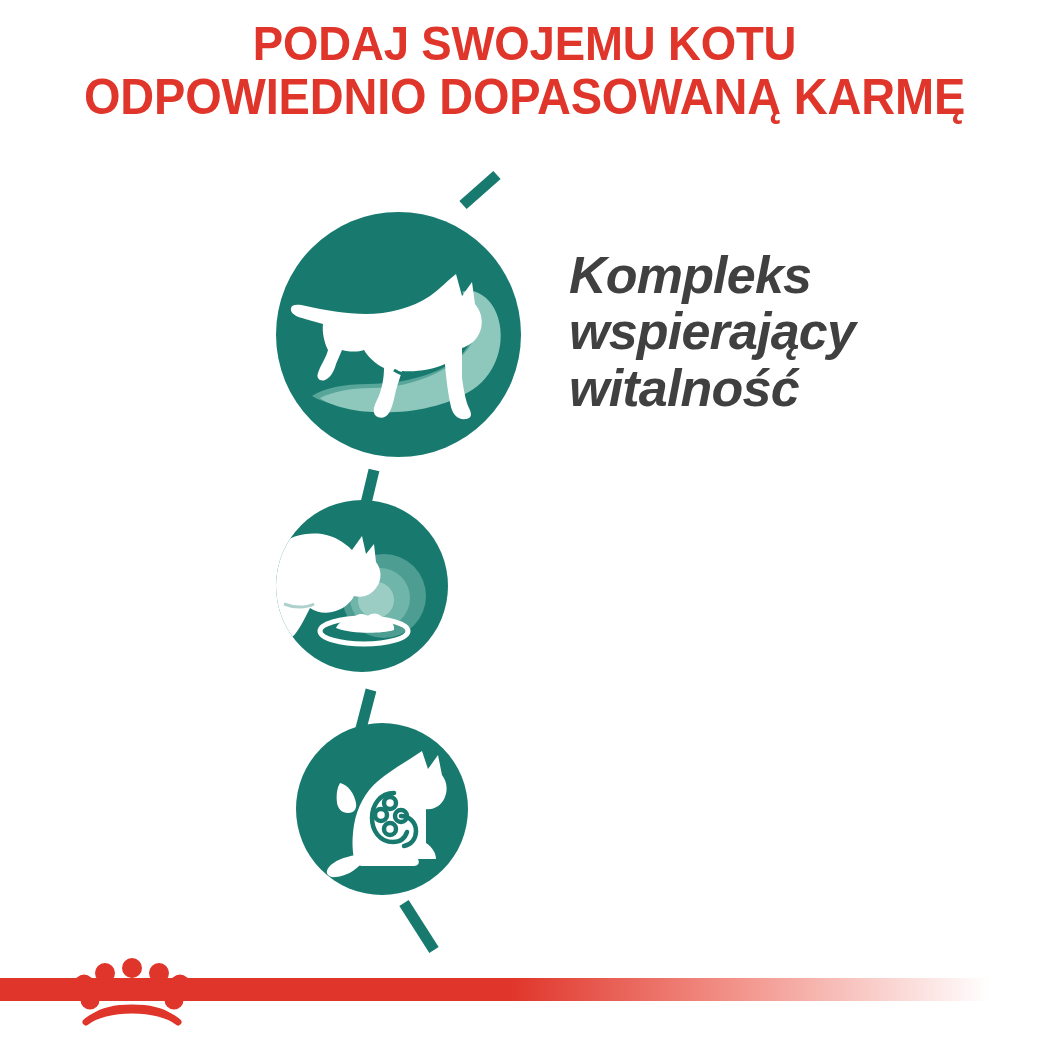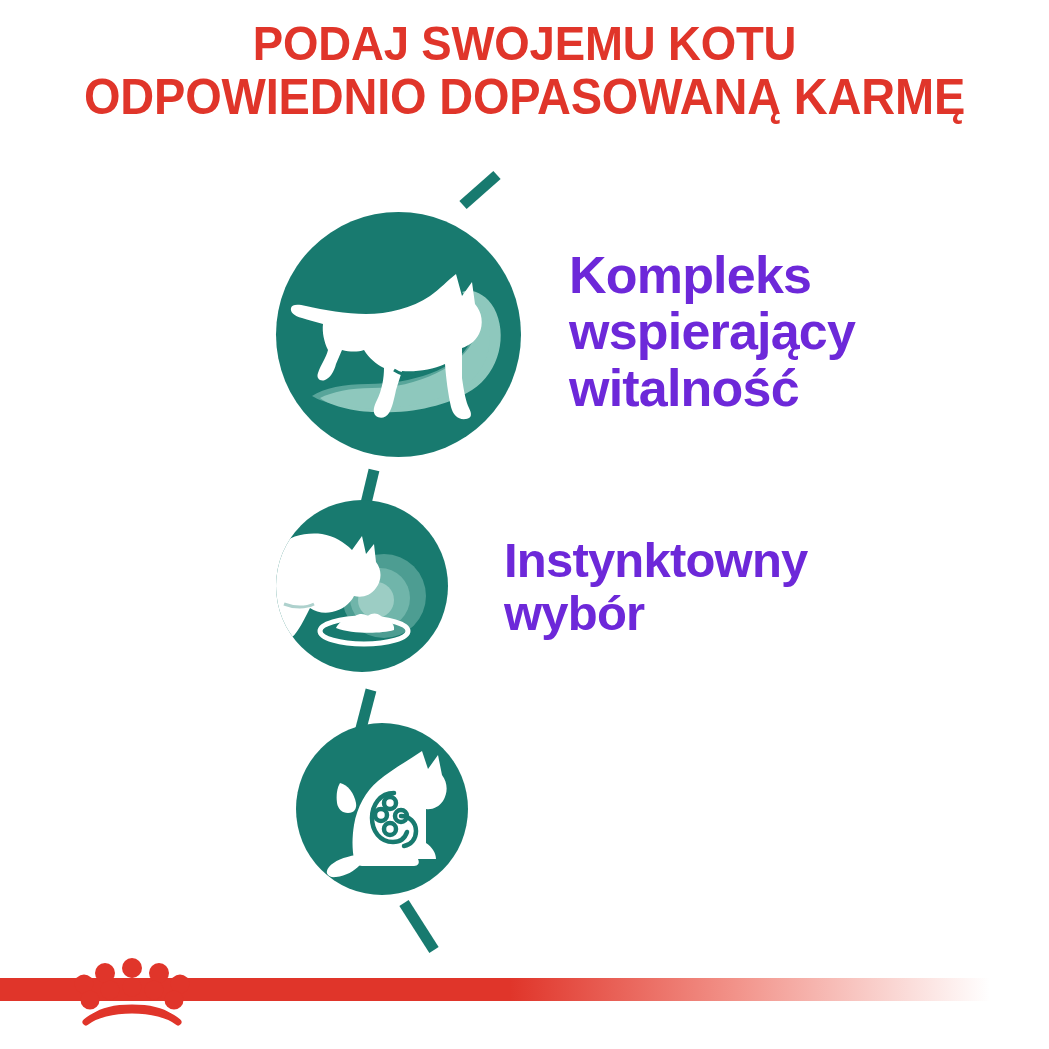--- a/index.html
+++ b/index.html
@@ -65,26 +65,27 @@
     background: #187a6f;
     flex: 0 0 auto;
     overflow: hidden;
   }
   .badge-lg { width: 245px; height: 245px; }
   .badge-sm { width: 172px; height: 172px; }
 
   .icon-badge svg { position: absolute; inset: 0; width: 100%; height: 100%; }
 
   .benefit-label {
-    color: #6d28d9;
+    color: #404040;
     font-family: "Liberation Sans", sans-serif;
     font-weight: bold;
     line-height: 1.08;
     letter-spacing: -0.8px;
     white-space: pre-line;
+    font-style: italic;
   }
   .label-1 { font-size: 52px; margin-left: 48px; margin-top: -6px; }
   .label-2 { font-size: 49px; margin-left: 56px; margin-top: 2px; }
   .label-3 { font-size: 49px; margin-left: 36px; }
 
   
   .connectors {
     position: absolute;
     inset: 0;
     width: 1049px;
@@ -189,22 +190,20 @@
                    C 48 114 40 112 34 108 C 30 116 26 124 22 130
                    C 16 140 6 144 0 140 L 0 46 Z" fill="#ffffff"></path>
           <path d="M 8 104 C 18 108 30 108 38 104" stroke="#187a6f" stroke-width="3" fill="none" opacity="0.35"></path>
 
           <ellipse cx="88" cy="131" rx="44" ry="13" fill="none" stroke="#ffffff" stroke-width="5"></ellipse>
           <path d="M 60 128 C 64 120 70 118 76 121 C 78 114 86 112 92 116
                    C 98 111 106 114 108 121 C 114 120 119 124 118 130
                    C 104 134 76 134 60 128 Z" fill="#ffffff"></path>
         </svg>
       </div>
-      <div class="benefit-label label-2">Instynktowny
-wybór</div>
     </div>
 
     <div class="benefit-row row-3">
       <div class="icon-badge badge-sm">
         <svg viewBox="0 0 172 172">
 
           <path d="M 126 28 L 132 46 L 142 32 L 146 52 C 152 60 152 70 147 78
                    C 143 84 136 87 130 86 L 130 120 C 136 124 140 130 140 136
                    L 58 136 C 56 126 56 114 58 102 C 61 84 70 68 82 58
                    C 96 46 112 38 126 28 Z" fill="#ffffff"></path>

